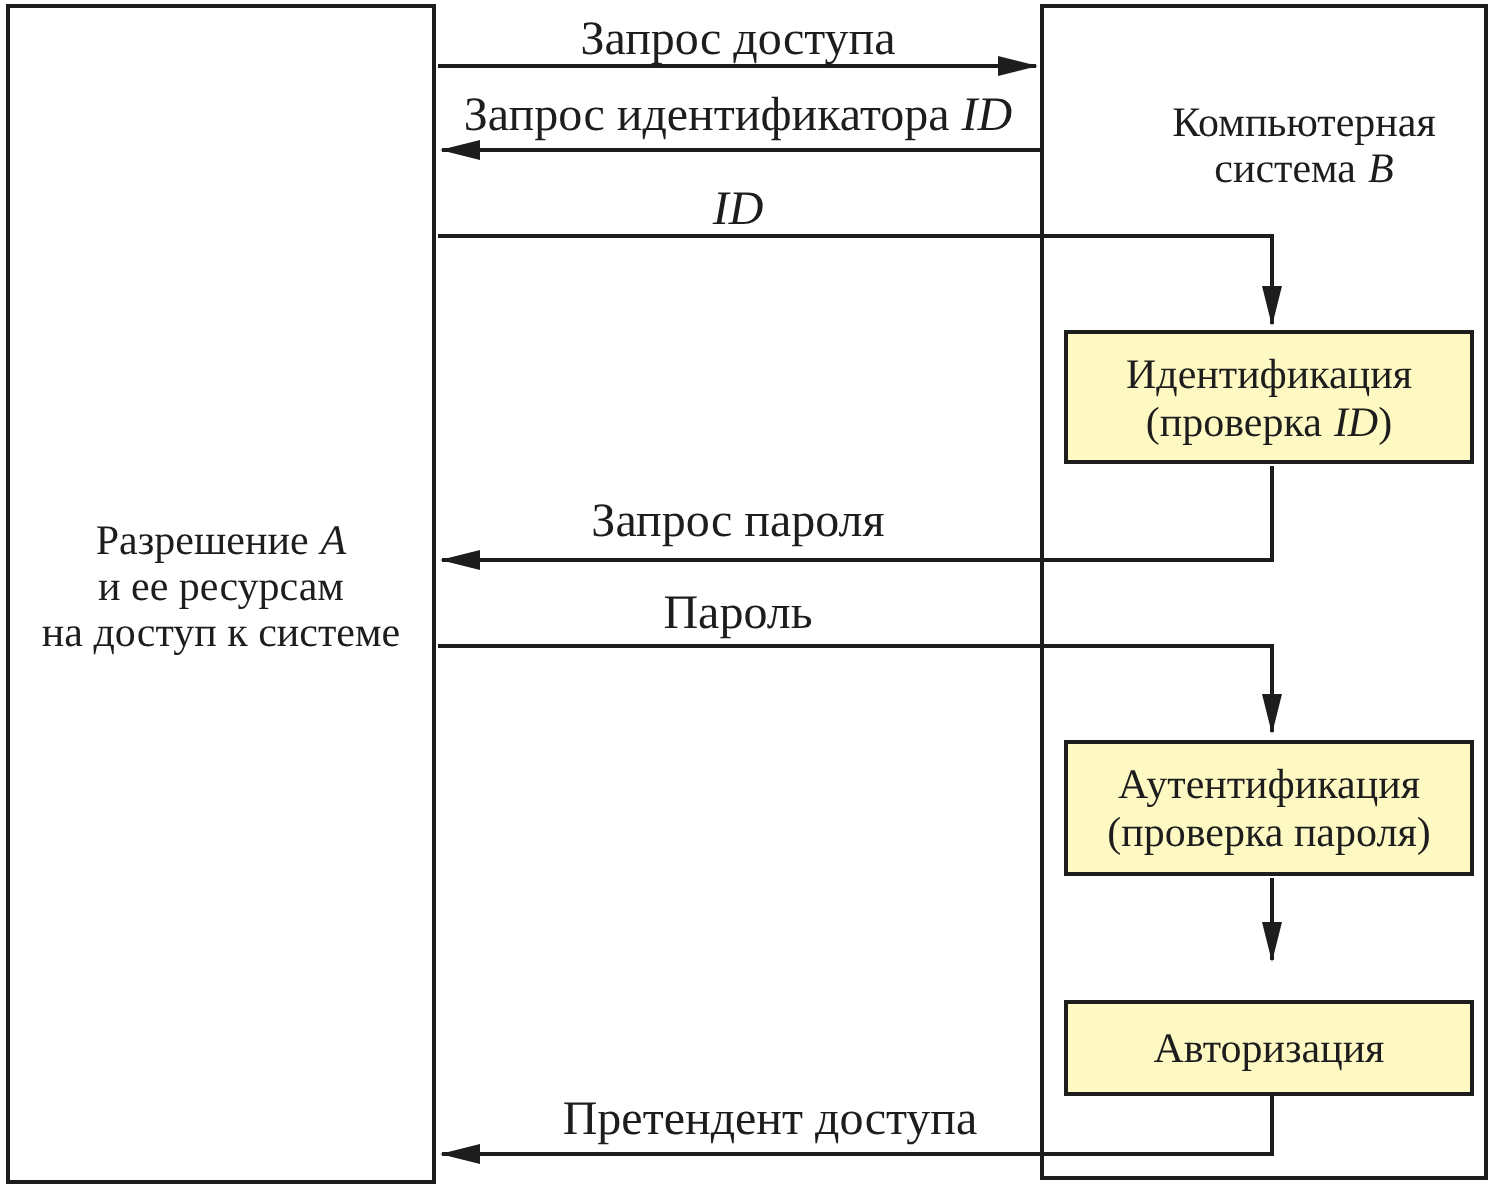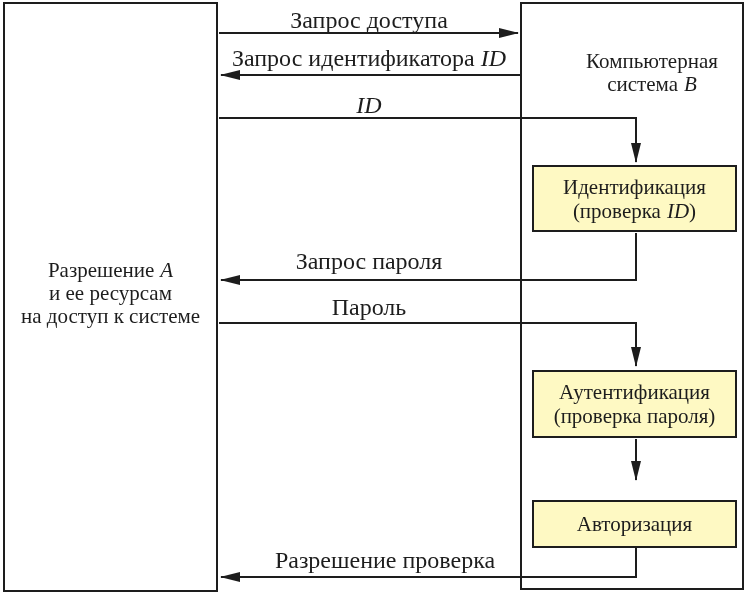--- a/index.html
+++ b/index.html
@@ -137,16 +137,16 @@
 
   <div class="msg txt" style="top:250px;">
     <span>Запрос пароля</span>
   </div>
 
   <div class="msg txt" style="top:296px;">
     <span>Пароль</span>
   </div>
 
   <div class="msg txt" style="top:549px; left:235px; width:300px;">
-    <span>Разрешение проверка</span>
+    <span>Претендент доступа</span>
   </div>
 
 </div>
 
 </body></html>

